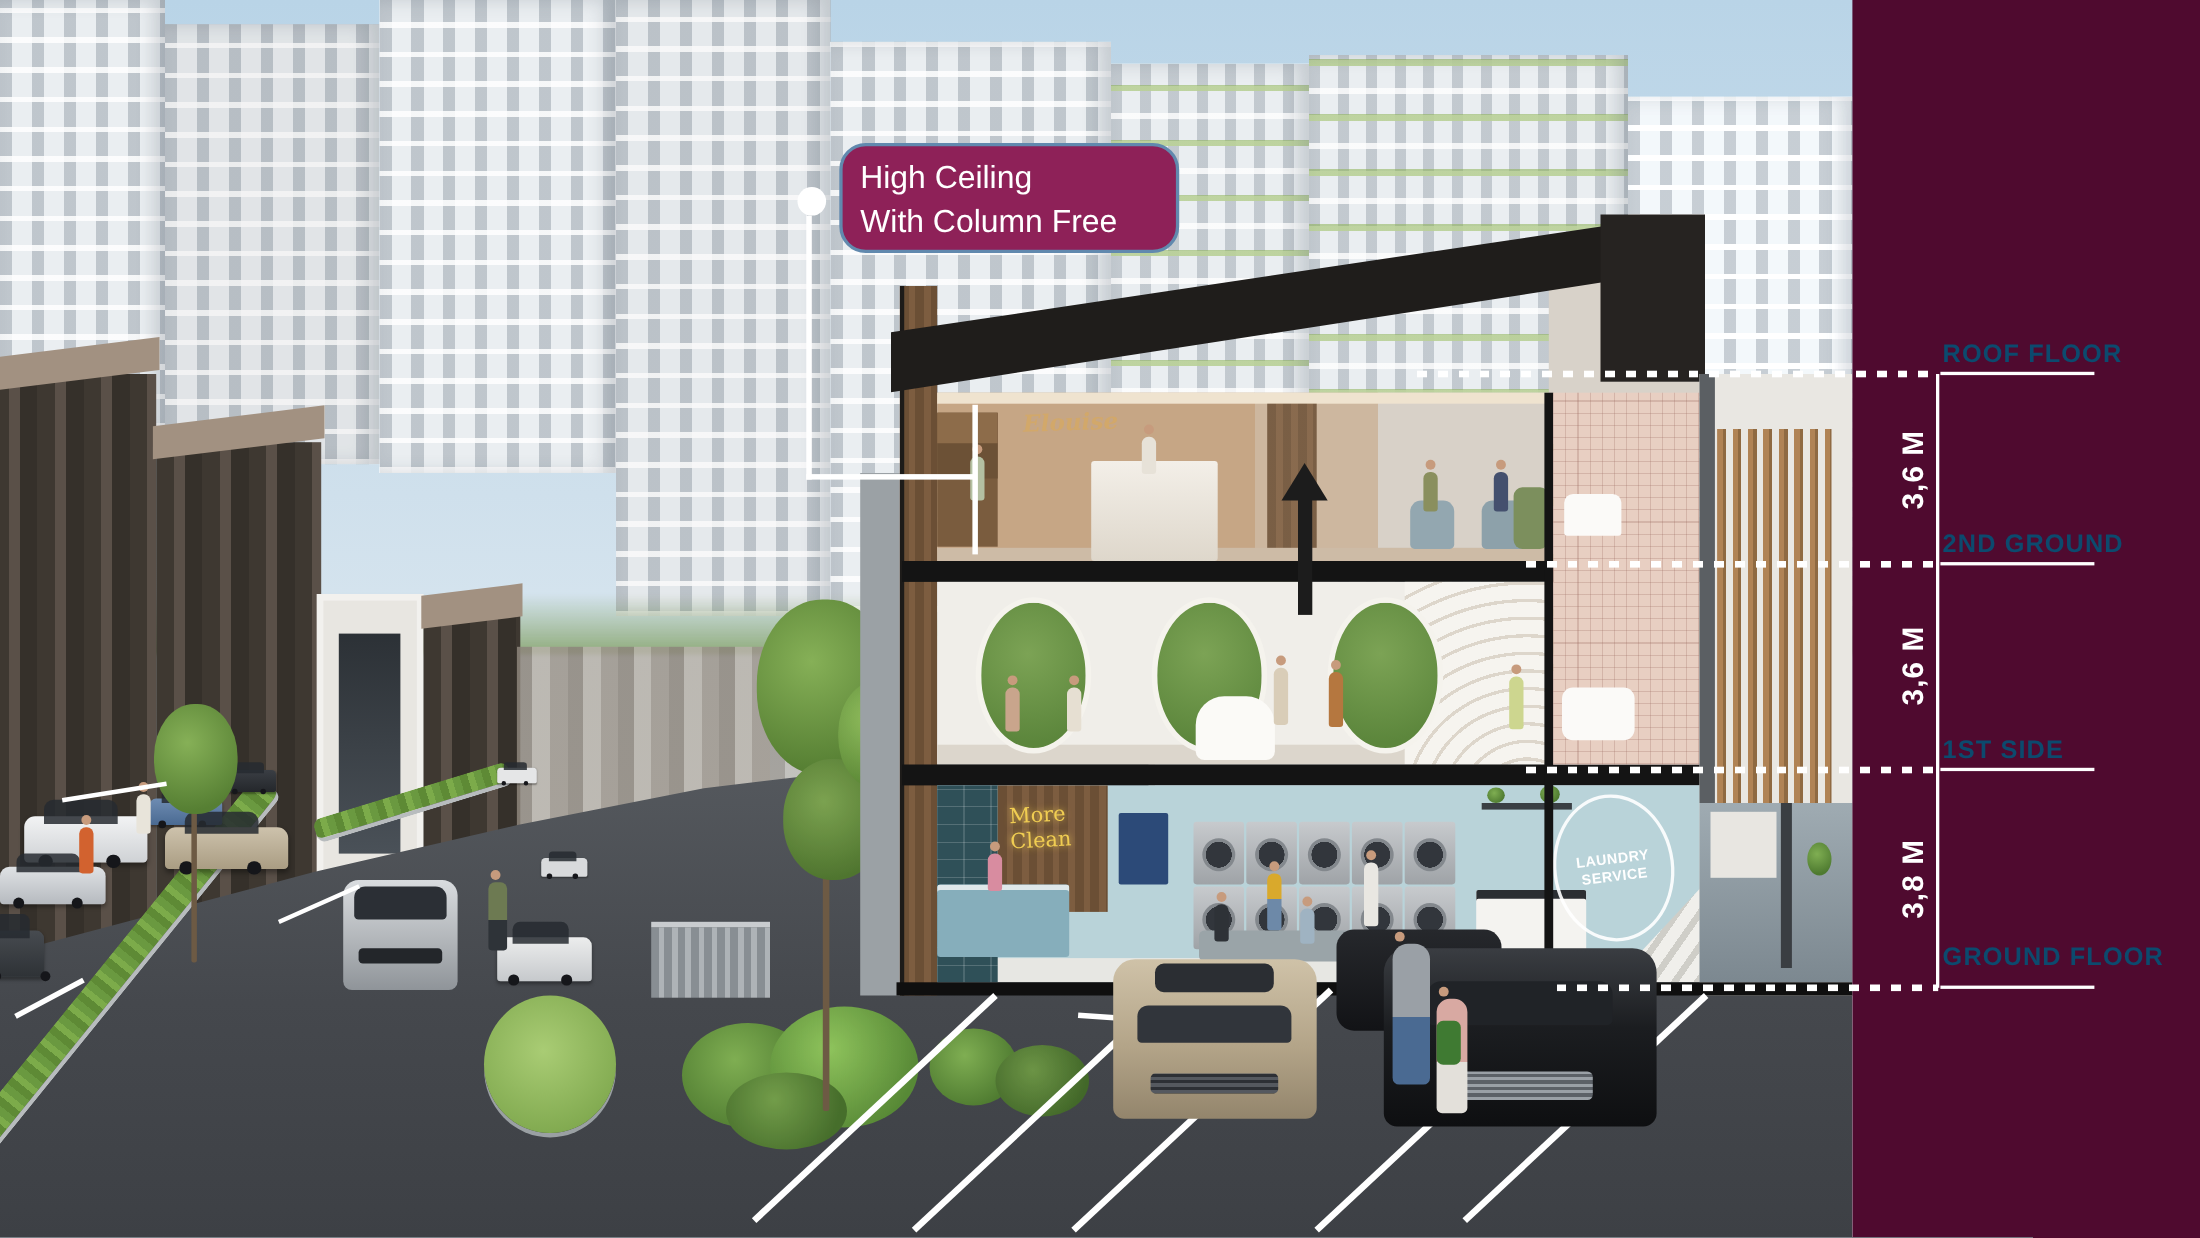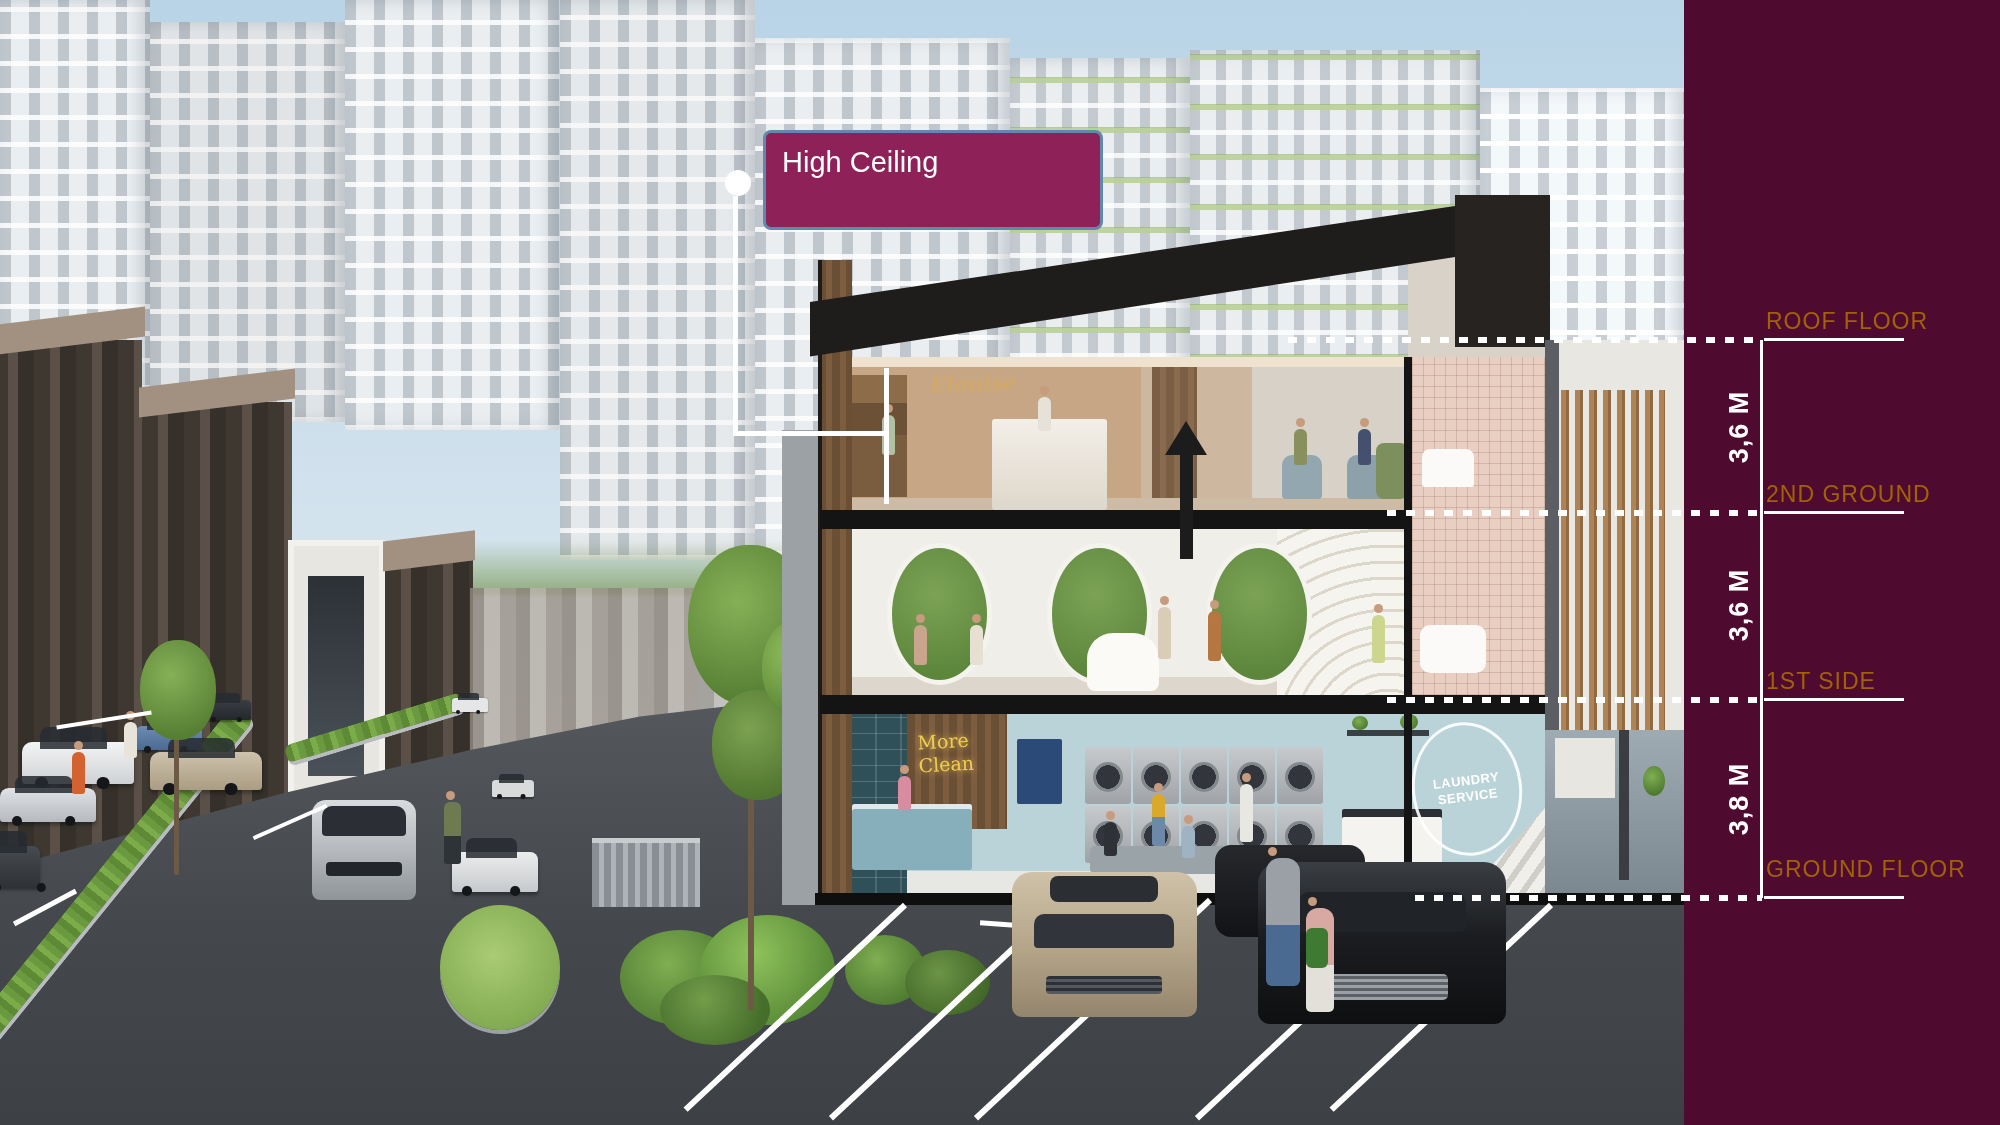--- a/index.html
+++ b/index.html
@@ -65,28 +65,28 @@
       repeating-linear-gradient(0deg,transparent 0 15px,rgba(255,255,255,.18) 15px 16px),
       repeating-linear-gradient(90deg,transparent 0 23px,rgba(255,255,255,.14) 23px 25px);}
   .neon{color:#f0cd52;font-family:"DejaVu Serif",serif;font-style:italic;font-weight:bold;
       text-shadow:0 0 7px rgba(240,205,82,.9);line-height:1.2;}
   .scriptgold{color:#d2a86a;font-family:"DejaVu Serif",serif;font-style:italic;font-weight:bold;}
   
   .panel{left:1684px;top:0;width:316px;height:1125px;background:#4F0A2F;}
   .badge{left:0;top:51px;width:505px;height:80px;background:#8C1D55;
       border-radius:0 42px 42px 0;color:#fff;font-size:42px;font-weight:bold;
       line-height:80px;padding-left:55px;letter-spacing:.5px;}
-  .callout{left:763px;top:130px;width:340px;height:100px;background:#8E2158;
-      border:3px solid #6189AE;border-radius:8px;color:#fff;font-size:29px;
+  .callout{left:763px;top:130px;width:309px;height:100px;background:#8E2158;
+      border:3px solid #6189AE;border-radius:24px;color:#fff;font-size:29px;
       font-weight:bold;padding:9px 0 0 16px;line-height:40px;box-sizing:border-box;}
   .ldr{background:#fff;}
   .dot{width:26px;height:26px;border-radius:50%;background:#fff;}
   .dotted{height:6px;background:repeating-linear-gradient(90deg,#fff 0 9px,rgba(0,0,0,0) 9px 19px);}
   .ul{height:3px;background:#fff;}
-  .flabel{color:#a16207;font-size:23px;font-weight:normal;letter-spacing:1px;white-space:nowrap;}
+  .flabel{color:#0c4a6e;font-size:23px;font-weight:bold;letter-spacing:1px;white-space:nowrap;}
   .hlabel{width:140px;height:34px;color:#fff;font-size:27px;font-weight:bold;
       letter-spacing:1px;text-align:center;transform:rotate(-90deg);line-height:34px;}
   .mural{border:3px solid rgba(255,255,255,.9);border-radius:50%;color:#fff;
       font-weight:bold;font-size:13px;text-align:center;display:flex;align-items:center;
       justify-content:center;transform:rotate(-7deg);line-height:1.25;letter-spacing:.5px;}
   .whiteline{background:#fff;}
 </style>
 </head>
 <body>
 
@@ -278,20 +278,21 @@
 
   <b class="panel"></b>
 
 
   <b class="dot" style="left:725px;top:170px"></b>
   <i class="ldr" style="left:733px;top:196px;width:5px;height:240px"></i>
   <i class="ldr" style="left:733px;top:431px;width:153px;height:5px"></i>
   <i class="ldr" style="left:884px;top:368px;width:5px;height:136px"></i>
   <b class="callout">
     <i style="position:static">High Ceiling</i>
+    <i style="position:static">With Column Free</i>
   </b>
 
   <i class="dotted" style="left:1288px;top:337px;width:474px"></i>
   <i class="dotted" style="left:1387px;top:510px;width:375px"></i>
   <i class="dotted" style="left:1387px;top:697px;width:375px"></i>
   <i class="dotted" style="left:1415px;top:895px;width:347px"></i>
 
   <i style="left:1760px;top:340px;width:3px;height:558px;background:#fff"></i>
 
   <b class="flabel" style="left:1766px;top:308px">ROOF FLOOR</b>

